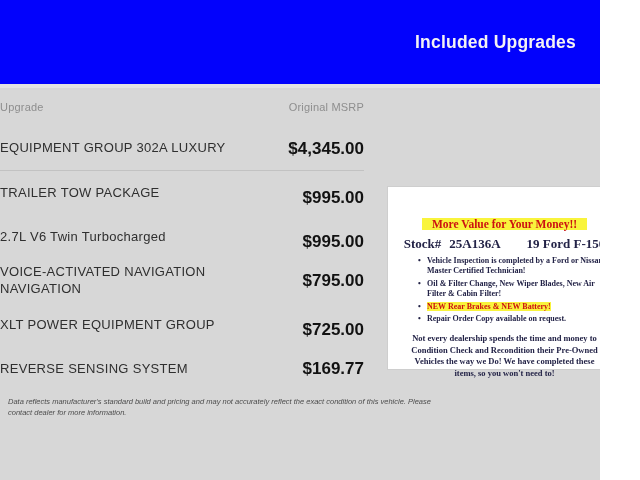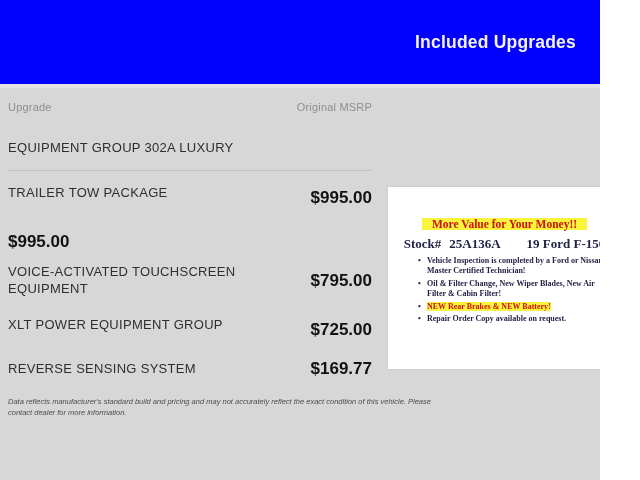--- a/index.html
+++ b/index.html
@@ -9,21 +9,21 @@
     --disclaimer-text:#4c4c4c; --flyer-text:#232347;
   }
   *{margin:0;padding:0;box-sizing:border-box;}
   body{font-family:"Liberation Sans",sans-serif;}
   .page{position:relative;width:600px;height:480px;background:var(--page-bg);overflow:hidden;}
 
   .banner{height:84px;background:var(--header-bg);display:flex;align-items:center;justify-content:flex-end;padding-right:24px;}
   .banner h1{color:var(--header-text);font-size:17.5px;font-weight:bold;letter-spacing:.2px;}
   .banner-band{height:4px;background:#e3e3e3;}
 
-  .table-area{margin-left:8px;width:364px;}
+  .table-area{width:364px;}
   .col-headers{display:flex;justify-content:space-between;align-items:center;padding:13px 0 14px 0;}
   .col-headers span{font-size:11px;color:var(--table-header-text);letter-spacing:.2px;}
   .row{display:flex;justify-content:space-between;align-items:center;min-height:44px;padding:5px 0;}
   .row:first-child{border-bottom:1px solid #c2c2c2;}
   .row .label{font-size:13px;color:var(--row-label-text);letter-spacing:.3px;line-height:1.3;max-width:72%;}
   .row .price{font-size:17px;font-weight:bold;color:var(--price-text);white-space:nowrap;}
   .rows .row:nth-child(2) .price,
   .rows .row:nth-child(3) .price,
   .rows .row:nth-child(5) .price{padding-top:10px;}
 
@@ -53,30 +53,32 @@
   <div class="banner-band"></div>
 
   <main class="table-area">
     <div class="col-headers">
       <span>Upgrade</span>
       <span>Original MSRP</span>
     </div>
     <div class="rows">
       <div class="row">
         <span class="label">EQUIPMENT GROUP 302A LUXURY</span>
+        <span class="price">$4,345.00</span>
       </div>
       <div class="row">
         <span class="label">TRAILER TOW PACKAGE</span>
         <span class="price">$995.00</span>
       </div>
       <div class="row">
+        <span class="label">2.7L V6 Twin Turbocharged</span>
         <span class="price">$995.00</span>
       </div>
       <div class="row">
-        <span class="label">VOICE-ACTIVATED TOUCHSCREEN EQUIPMENT</span>
+        <span class="label">VOICE-ACTIVATED NAVIGATION NAVIGATION</span>
         <span class="price">$795.00</span>
       </div>
       <div class="row">
         <span class="label">XLT POWER EQUIPMENT GROUP</span>
         <span class="price">$725.00</span>
       </div>
       <div class="row">
         <span class="label">REVERSE SENSING SYSTEM</span>
         <span class="price">$169.77</span>
       </div>
@@ -92,15 +94,16 @@
     <div class="stock-line">
       <span><span>Stock#</span><span class="gap"></span><span>25A136A</span></span>
       <span>19 Ford F-150</span>
     </div>
     <ul class="bullets">
       <li><span>Vehicle Inspection is completed by a Ford or Nissan Master Certified Technician!</span></li>
       <li><span>Oil &amp; Filter Change, New Wiper Blades, New Air Filter &amp; Cabin Filter!</span></li>
       <li class="hl"><span>NEW Rear Brakes &amp; NEW Battery!</span></li>
       <li><span>Repair Order Copy available on request.</span></li>
     </ul>
+    <p class="flyer-footer">Not every dealership spends the time and money to Condition Check and Recondition their Pre-Owned Vehicles the way we Do! We have completed these items, so you won't need to!</p>
   </aside>
 
 </div>
 
 </body></html>

